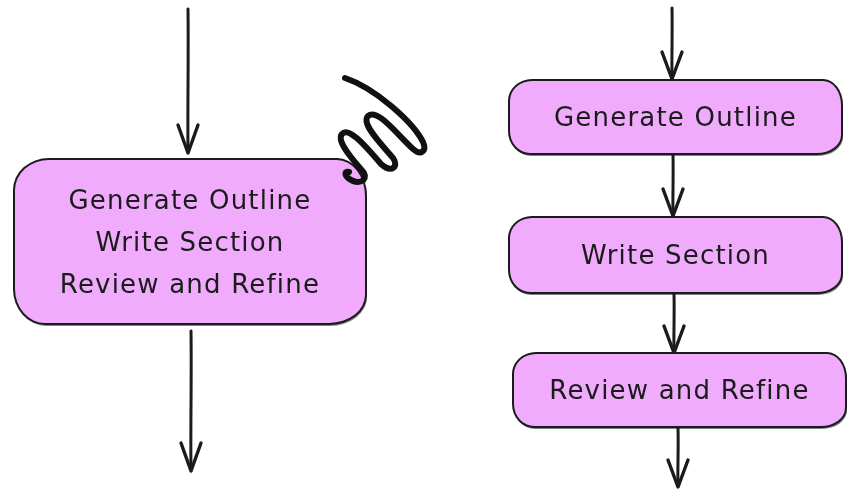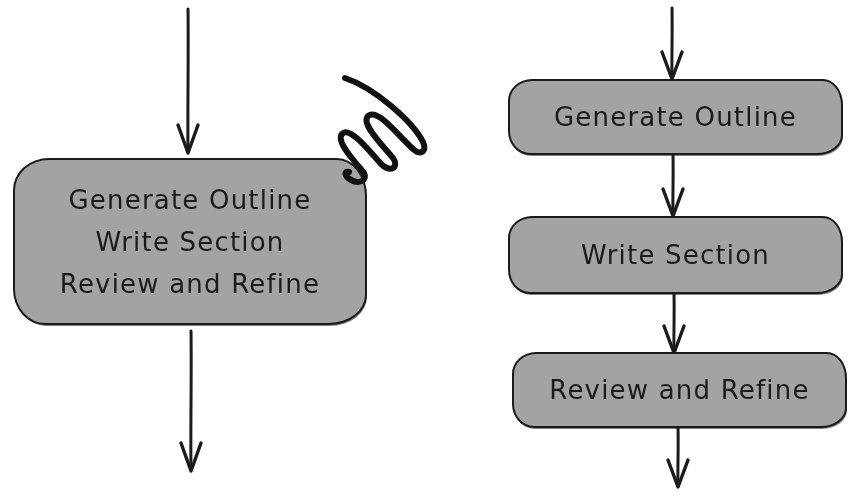--- a/index.html
+++ b/index.html
@@ -13,21 +13,21 @@
     height: 503px;
     background: #ffffff;
     overflow: hidden;
     font-family: "DejaVu Sans", "Liberation Sans", sans-serif;
     color: #1b1b1b;
   }
   .node {
     position: absolute;
     box-sizing: border-box;
     border: 2.5px solid #1b1b1b;
-    background: #a3a3a3;
+    background: #f0abfc;
     display: flex;
     flex-direction: column;
     align-items: center;
     justify-content: center;
     text-align: center;
     font-size: 26px;
     letter-spacing: 1.2px;
     line-height: 42px;
     
     box-shadow: 1px 2px 0 -1px rgba(27,27,27,0.55);

